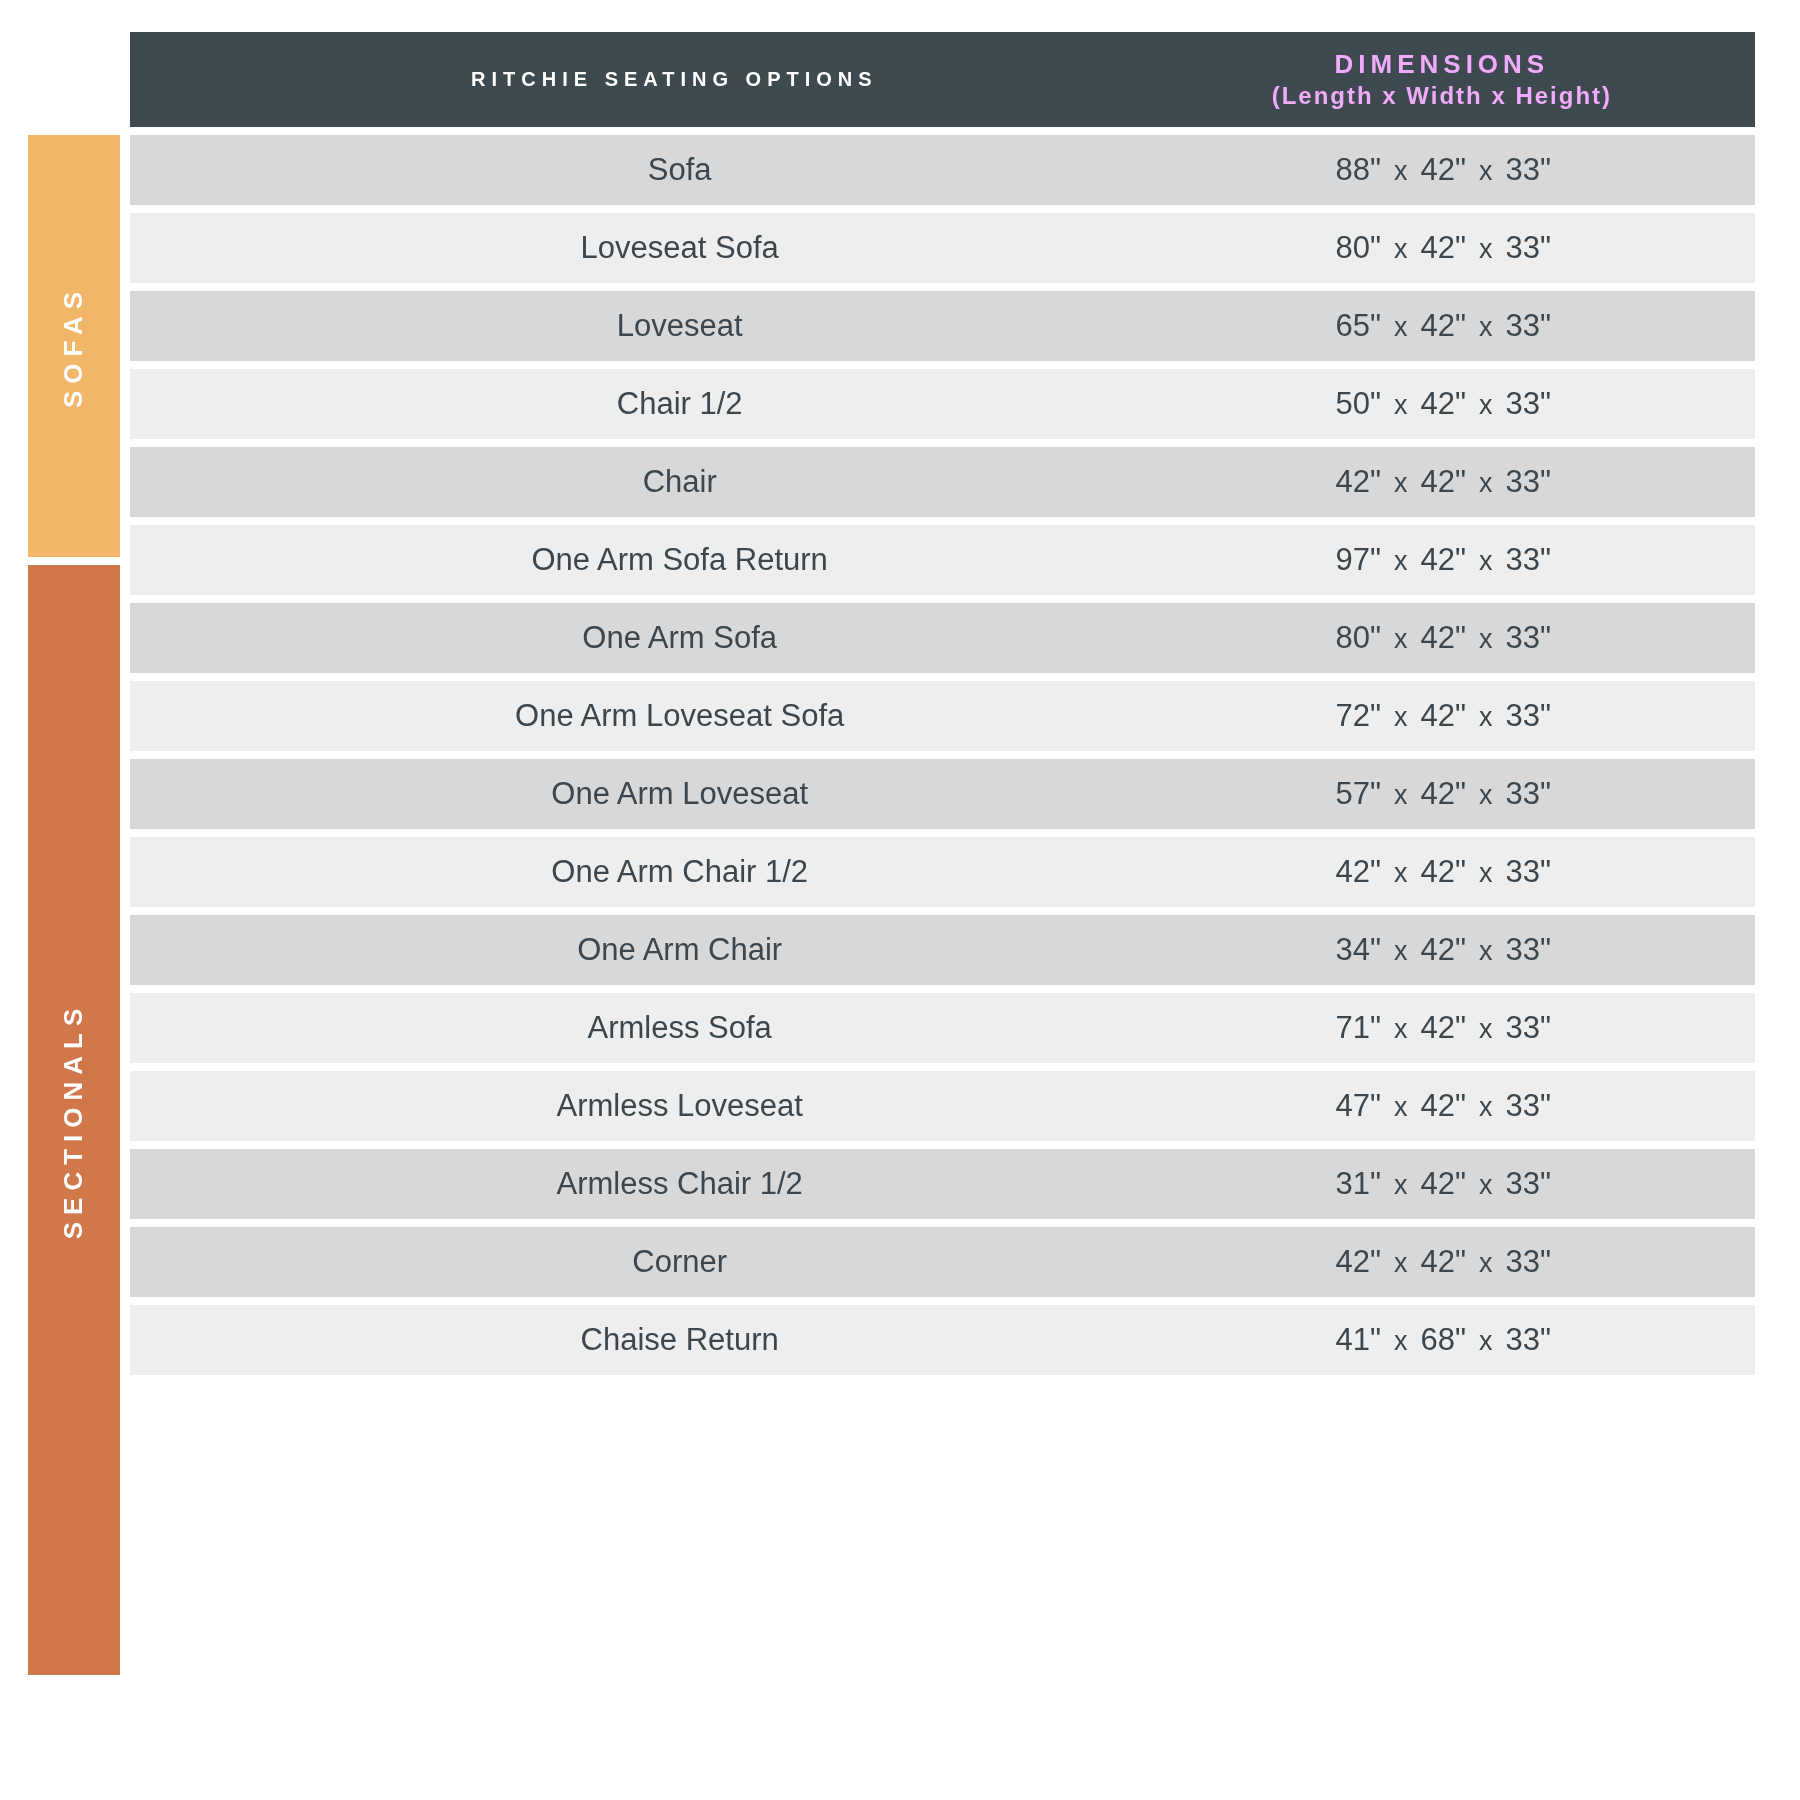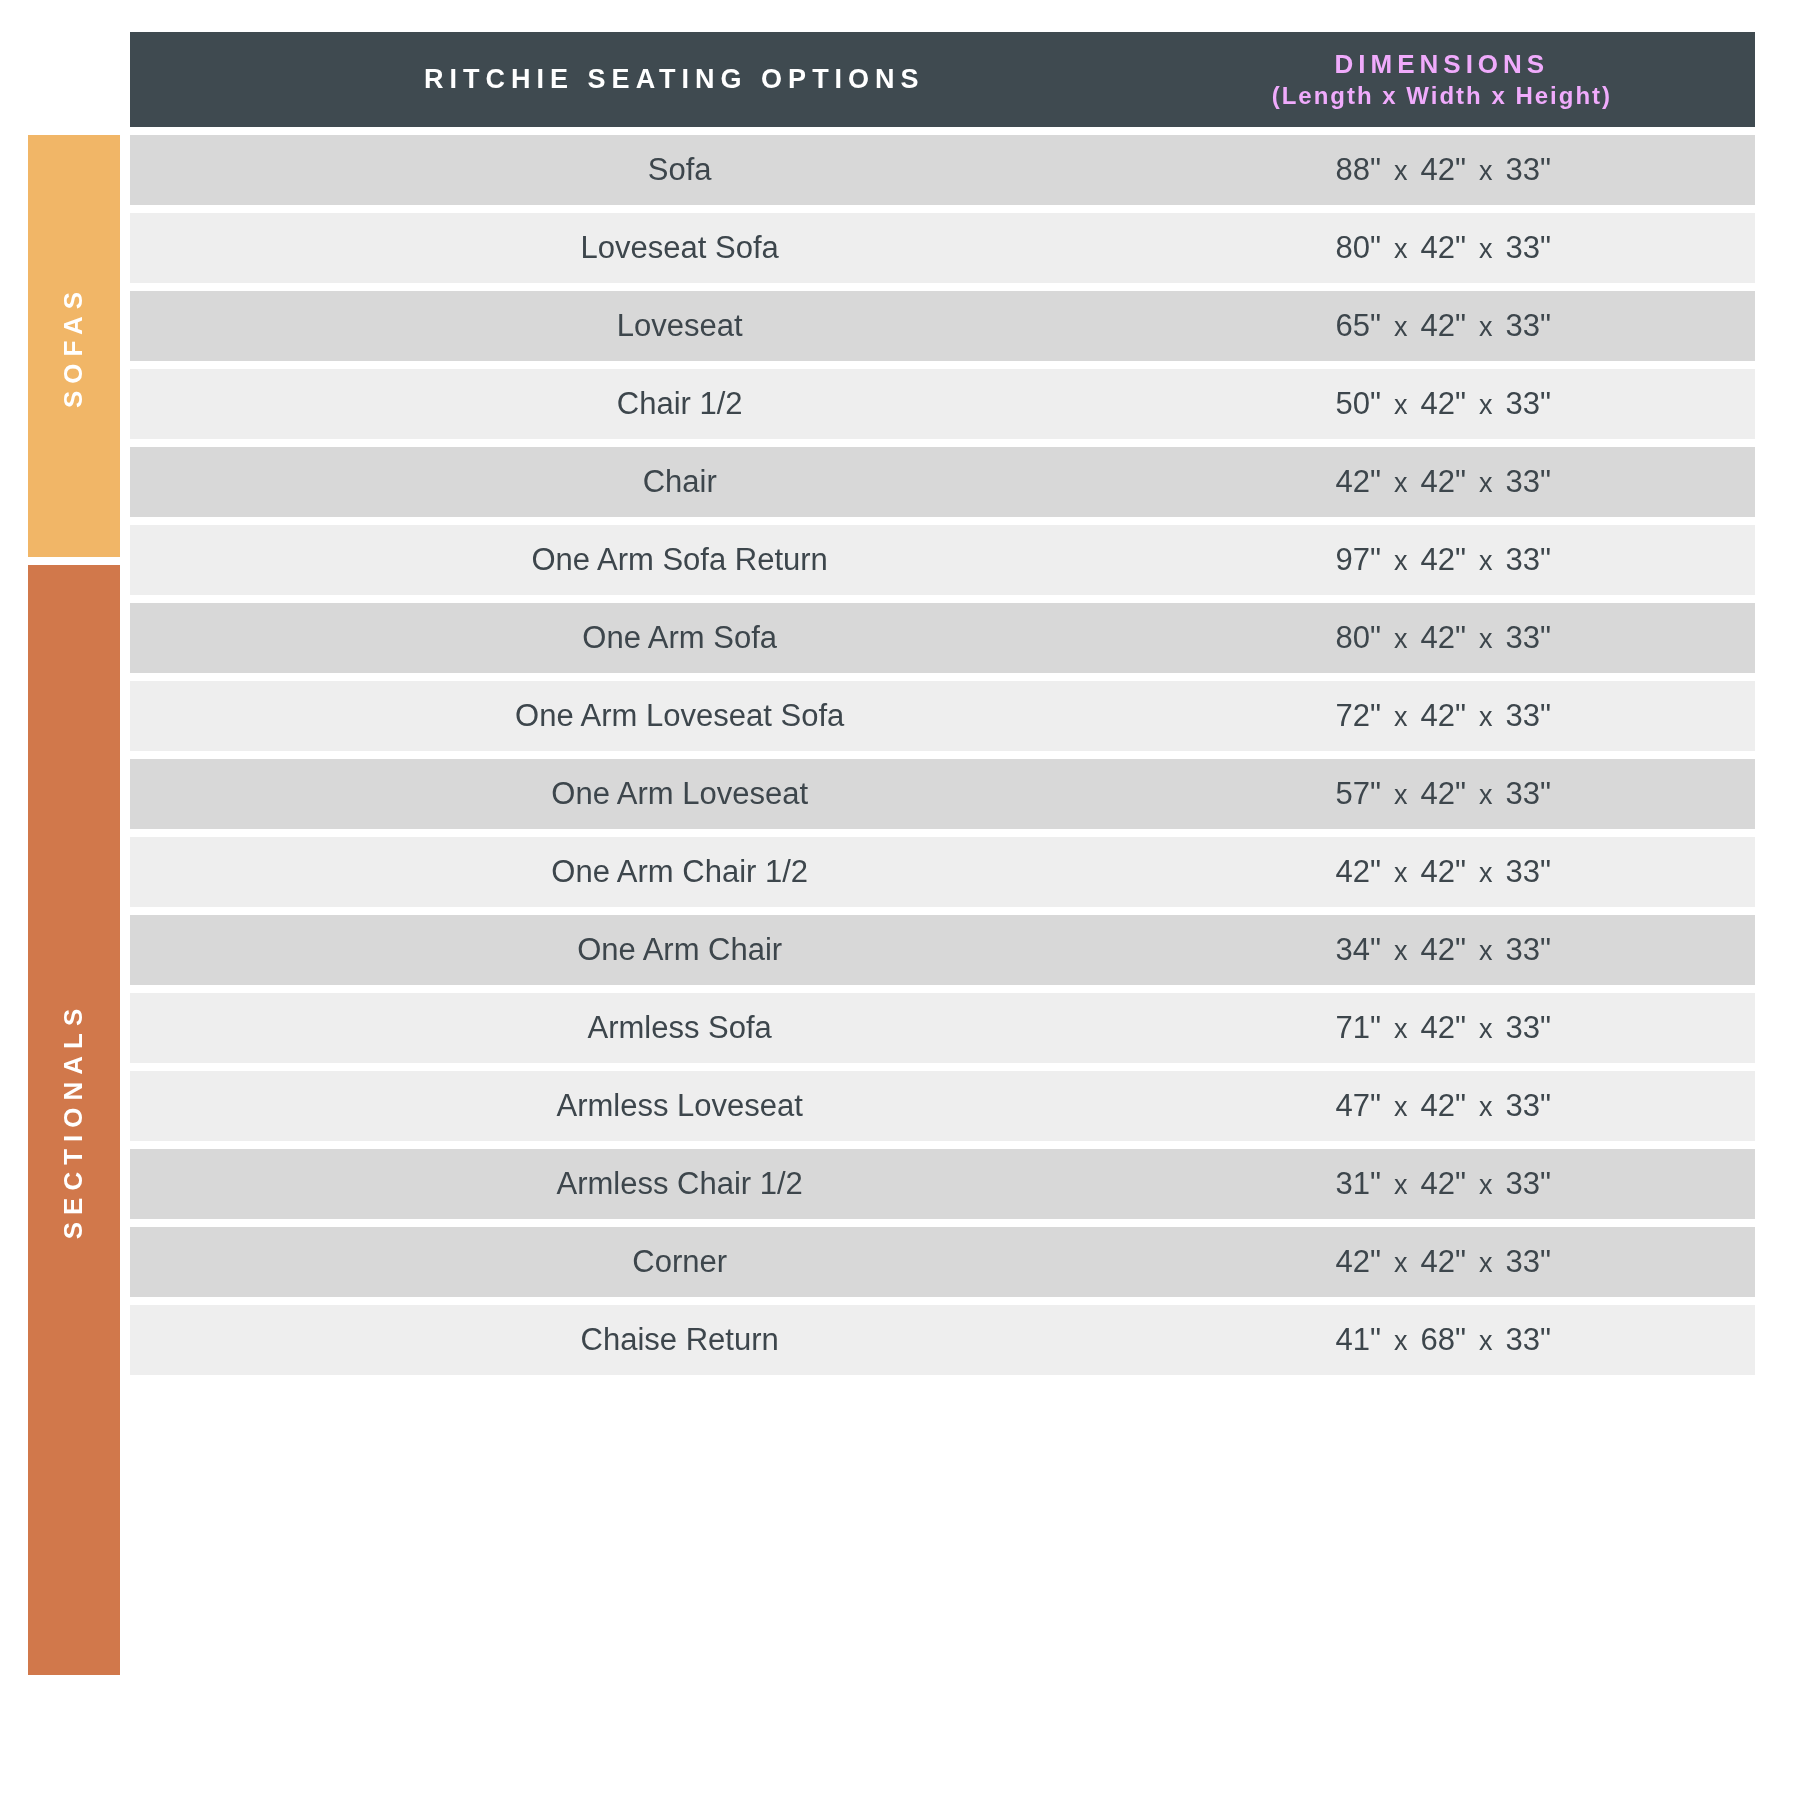--- a/index.html
+++ b/index.html
@@ -21,21 +21,21 @@
   
   .main{position:absolute;left:130px;top:32px;width:1625px;}
 
   .table-header{
     height:95px;background:var(--header-bg);
     display:grid;grid-template-columns:67% 33%;align-items:center;
     margin-bottom:8px;
   }
   .header-title{
     text-align:center;color:#ffffff;font-weight:bold;
-    font-size:27px;letter-spacing:6px;text-transform:uppercase;
+    font-size:20px;letter-spacing:6px;text-transform:uppercase;
   }
   .header-dims{text-align:center;color:#f0abfc;padding-right:90px;line-height:1.15;}
   .dims-label{font-size:26px;font-weight:bold;letter-spacing:5px;}
   .dims-sub{font-size:24px;letter-spacing:2px;font-weight:bold;margin-top:2px;}
 
   .row{
     height:70px;margin-bottom:8px;
     display:grid;grid-template-columns:67% 33%;align-items:center;
     font-size:31px;color:var(--text);padding-left:8px;
   }

